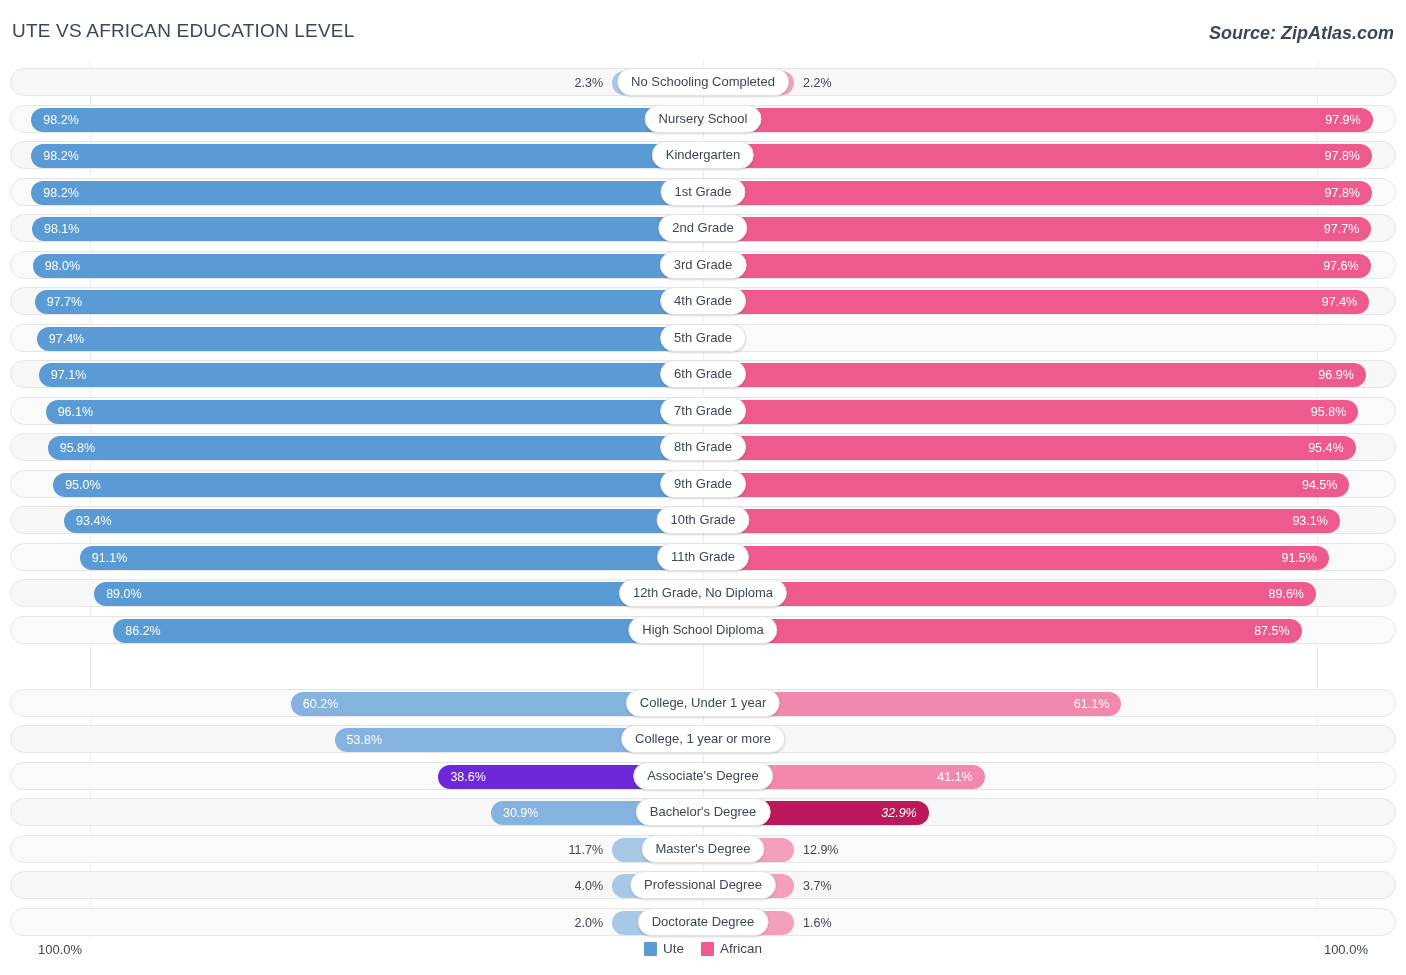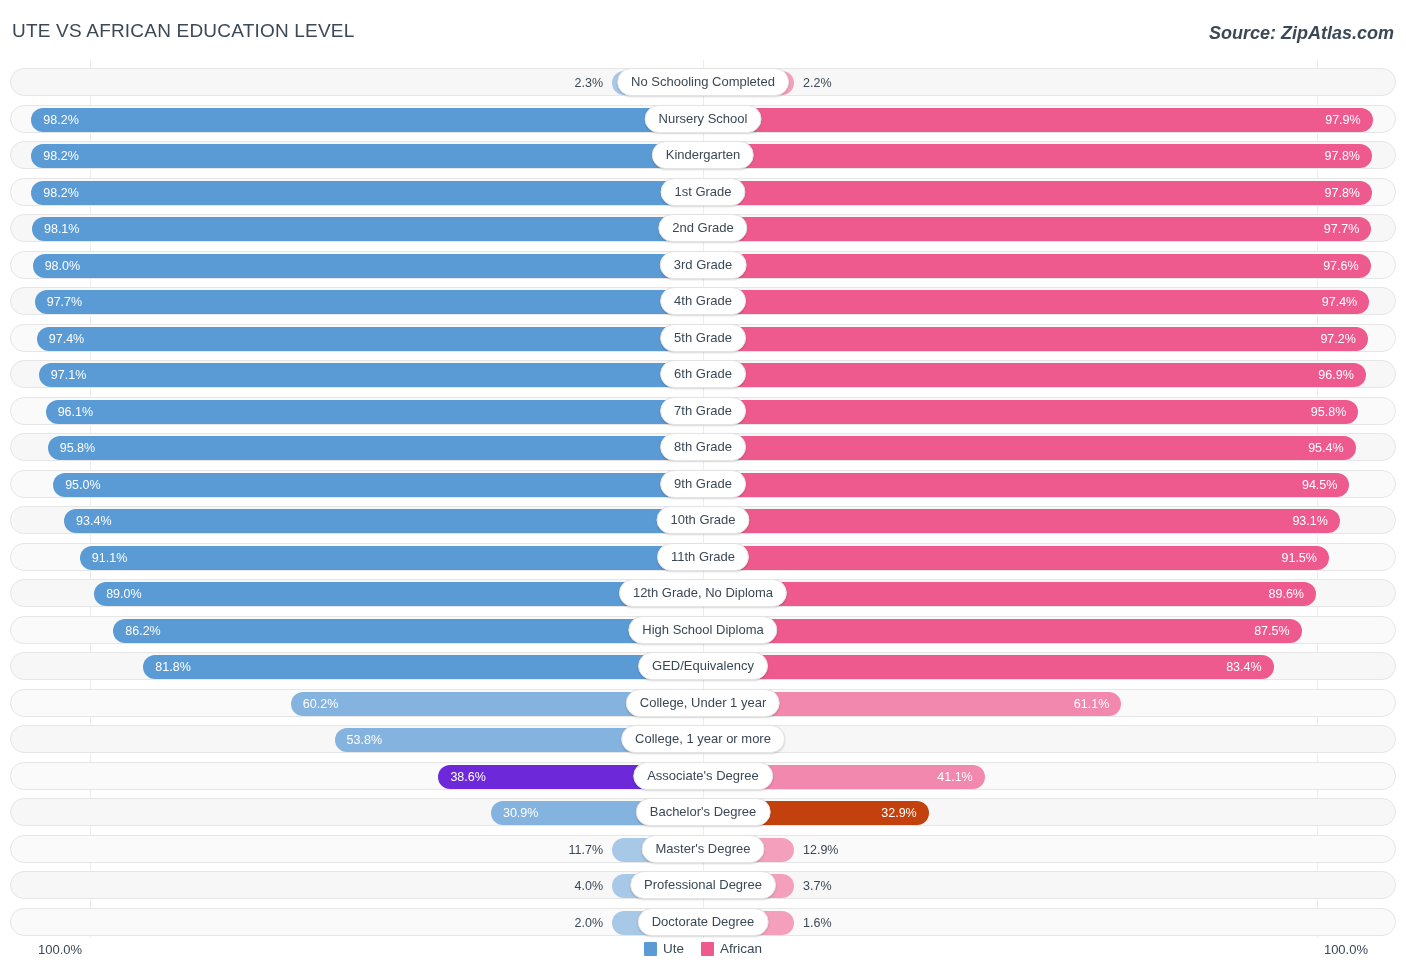--- a/index.html
+++ b/index.html
@@ -180,23 +180,20 @@
         </div>
         <div class="bar right" style="width: 665.242px; background: rgb(239, 90, 142);">
           <span class="bar-val">97.4%</span>
         </div>
         <div class="cap">4th Grade</div>
       </div>
       <div class="row alt" style="top: 263.5px;">
         <div class="bar left" style="width: 665.242px; background: rgb(91, 155, 213);">
           <span class="bar-val">97.4%</span>
         </div>
-        <div class="bar right" style="width: 663.876px; background: rgb(239, 90, 142);">
-          <span class="bar-val">97.2%</span>
-        </div>
         <div class="cap">5th Grade</div>
       </div>
       <div class="row" style="top: 300px;">
         <div class="bar left" style="width: 663.193px; background: rgb(91, 155, 213);">
           <span class="bar-val">97.1%</span>
         </div>
         <div class="bar right" style="width: 661.827px; background: rgb(239, 90, 142);">
           <span class="bar-val">96.9%</span>
         </div>
         <div class="cap">6th Grade</div>
@@ -257,29 +254,20 @@
       </div>
       <div class="row alt" style="top: 555.5px;">
         <div class="bar left" style="width: 588.746px; background: rgb(91, 155, 213);">
           <span class="bar-val">86.2%</span>
         </div>
         <div class="bar right" style="width: 597.625px; background: rgb(239, 90, 142);">
           <span class="bar-val">87.5%</span>
         </div>
         <div class="cap">High School Diploma</div>
       </div>
-      <div class="row" style="top: 592px;">
-        <div class="bar left" style="width: 558.694px; background: rgb(91, 155, 213);">
-          <span class="bar-val">81.8%</span>
-        </div>
-        <div class="bar right" style="width: 569.622px; background: rgb(239, 90, 142);">
-          <span class="bar-val">83.4%</span>
-        </div>
-        <div class="cap">GED/Equivalency</div>
-      </div>
       <div class="row alt" style="top: 628.5px;">
         <div class="bar left" style="width: 411.166px; background: rgb(133, 179, 224);">
           <span class="bar-val">60.2%</span>
         </div>
         <div class="bar right" style="width: 417.313px; background: rgb(242, 136, 173); text-align: center;">
           <span class="bar-val">61.1%</span>
         </div>
         <div class="cap">College, Under 1 year</div>
       </div>
       <div class="row" style="top: 665px;">
@@ -294,21 +282,21 @@
         </div>
         <div class="bar right" style="width: 280.713px; background: rgb(242, 136, 173);">
           <span class="bar-val">41.1%</span>
         </div>
         <div class="cap">Associate's Degree</div>
       </div>
       <div class="row" style="top: 738px;">
         <div class="bar left" style="width: 211.047px; background: rgb(133, 179, 224);">
           <span class="bar-val">30.9%</span>
         </div>
-        <div class="bar right" style="width: 224.707px; background: #c2410c;">
+        <div class="bar right" style="width: 224.707px; background: #be185d; font-style: italic;">
           <span class="bar-val">32.9%</span>
         </div>
         <div class="cap">Bachelor's Degree</div>
       </div>
       <div class="row alt" style="top: 774.5px;">
         <div class="out-val" style="right: 792px;">11.7%</div>
         <div class="bar left" style="width: 90px; background: rgb(168, 200, 232);"></div>
         <div class="out-val" style="left: 792px;">12.9%</div>
         <div class="bar right" style="width: 90px; background: rgb(244, 160, 189);"></div>
         <div class="cap">Master's Degree</div>

